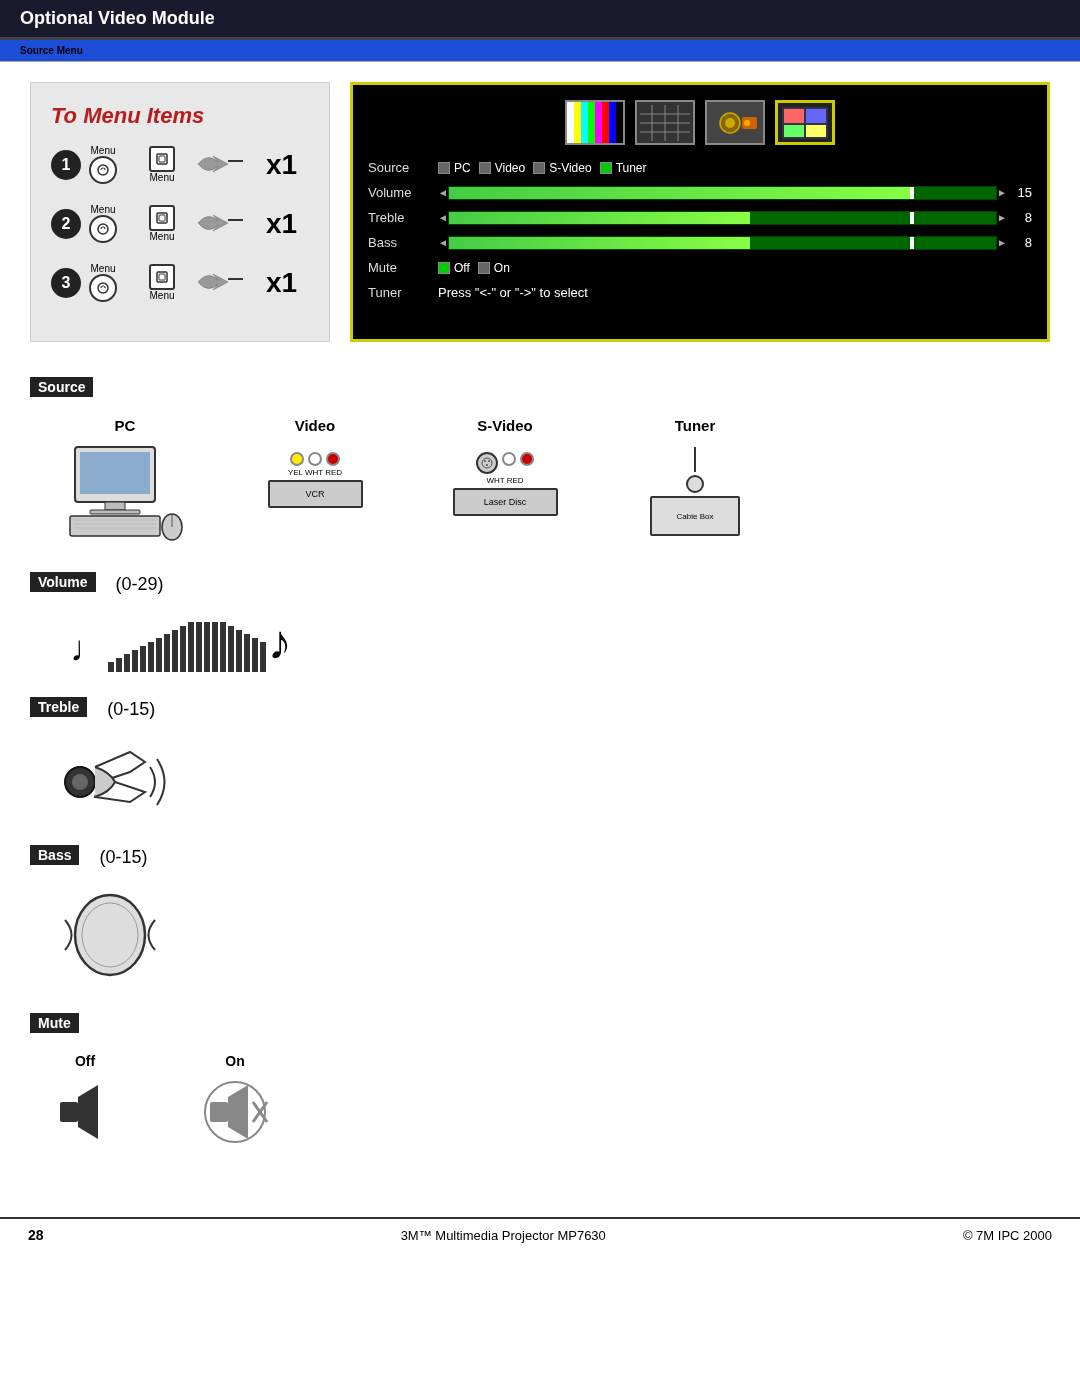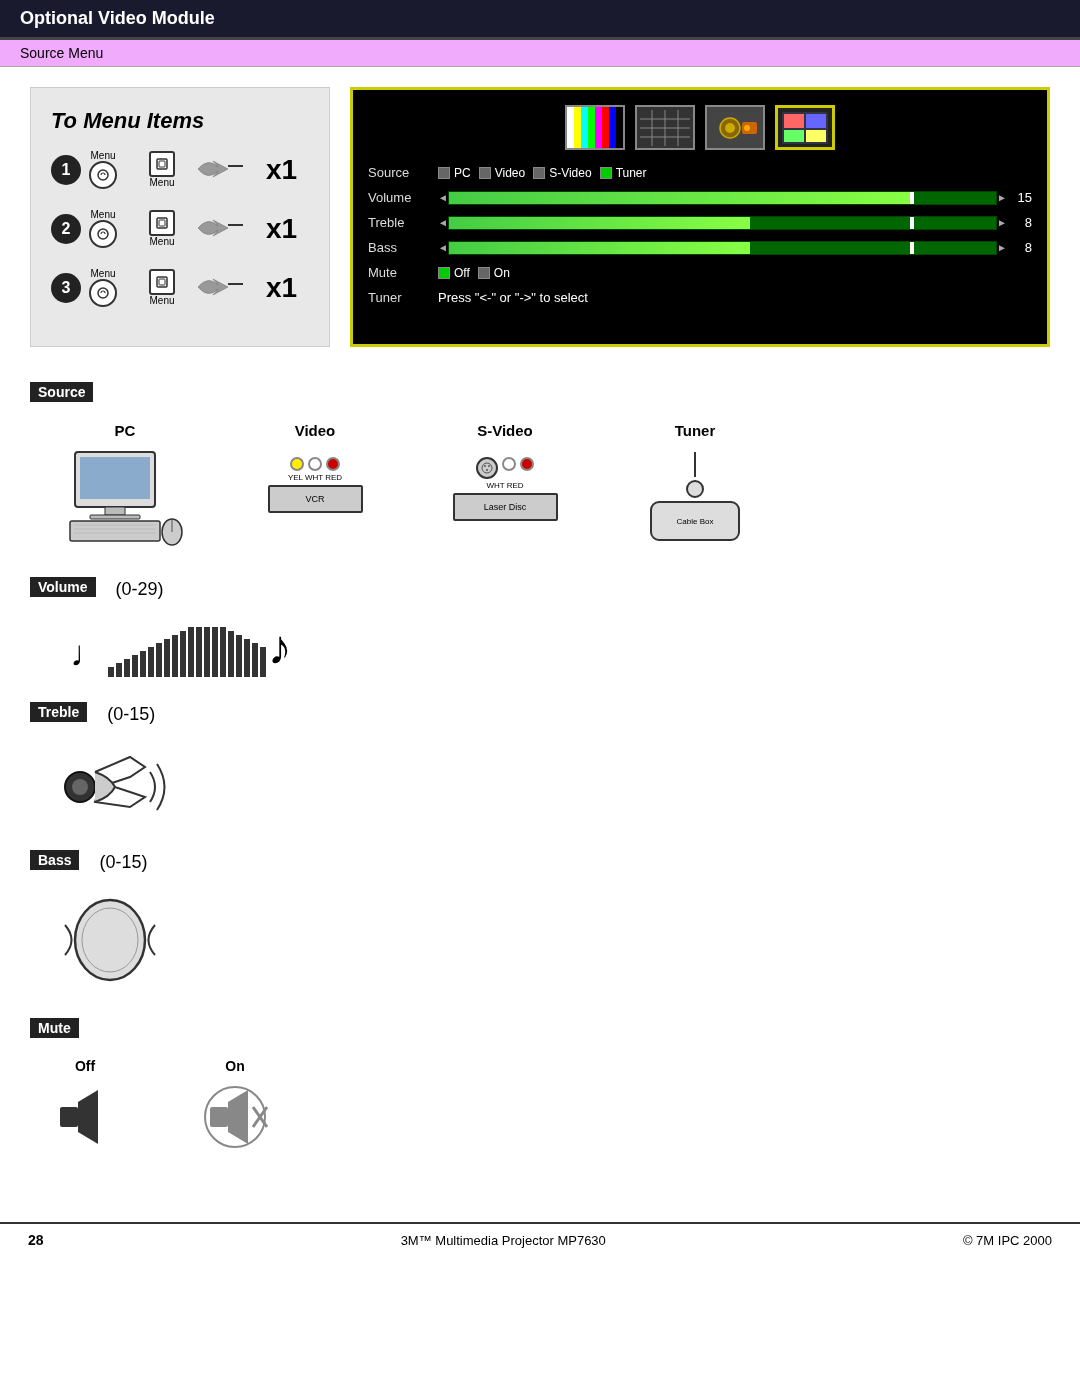--- a/index.html
+++ b/index.html
@@ -16,24 +16,24 @@
     .page-header {
       background: #1a1a2e;
       color: #fff;
       padding: 8px 20px;
       font-size: 18px;
       font-weight: bold;
       border-bottom: 3px solid #444;
     }
 
     .section-header {
-      background: #f0abfc;
+      background: #1d4ed8;
       padding: 5px 20px;
-      font-size: 14px;
-      font-weight: normal;
+      font-size: 10px;
+      font-weight: bold;
       border-bottom: 1px solid #aaa;
     }
 
     .content-area {
       padding: 20px 30px;
     }
 
     
     .top-diagram {
       display: flex;
@@ -45,21 +45,21 @@
       background: #e8e8e8;
       border: 1px solid #ccc;
       padding: 20px;
       width: 300px;
       flex-shrink: 0;
     }
 
     .menu-steps-title {
       font-size: 22px;
       font-weight: bold;
-      color: #000000;
+      color: #b91c1c;
       margin-bottom: 15px;
       font-style: italic;
     }
 
     .menu-step {
       display: flex;
       align-items: center;
       margin-bottom: 18px;
       gap: 8px;
     }
@@ -685,21 +685,21 @@
           <div style="font-size:8px;margin-bottom:3px;">WHT RED</div>
           <div style="width:105px;height:28px;border:2px solid #333;background:#ccc;display:flex;align-items:center;justify-content:center;font-size:9px;border-radius:2px;">Laser Disc</div>
         </div>
       </div>
 
       <div class="source-item">
         <span class="source-item-label">Tuner</span>
         <div style="display:flex;flex-direction:column;align-items:center;margin-top:5px;">
           <div style="width:2px;height:25px;background:#333;margin:0 auto 3px;"></div>
           <div style="width:18px;height:18px;border:2px solid #333;border-radius:50%;margin:0 auto 3px;background:#ddd;"></div>
-          <div style="width:90px;height:40px;border:2px solid #333;background:#ddd;font-size:8px;display:flex;align-items:center;justify-content:center;border-radius:9px;">Cable Box</div>
+          <div style="width:90px;height:40px;border:2px solid #333;background:#ddd;font-size:8px;display:flex;align-items:center;justify-content:center;border-radius:2px;">Cable Box</div>
         </div>
       </div>
 
     </div>
   </div>
 
   <div class="volume-section">
     <div style="display:flex;align-items:center;gap:10px;">
       <span class="section-label">Volume</span>
       <span class="range-label">(0-29)</span>

